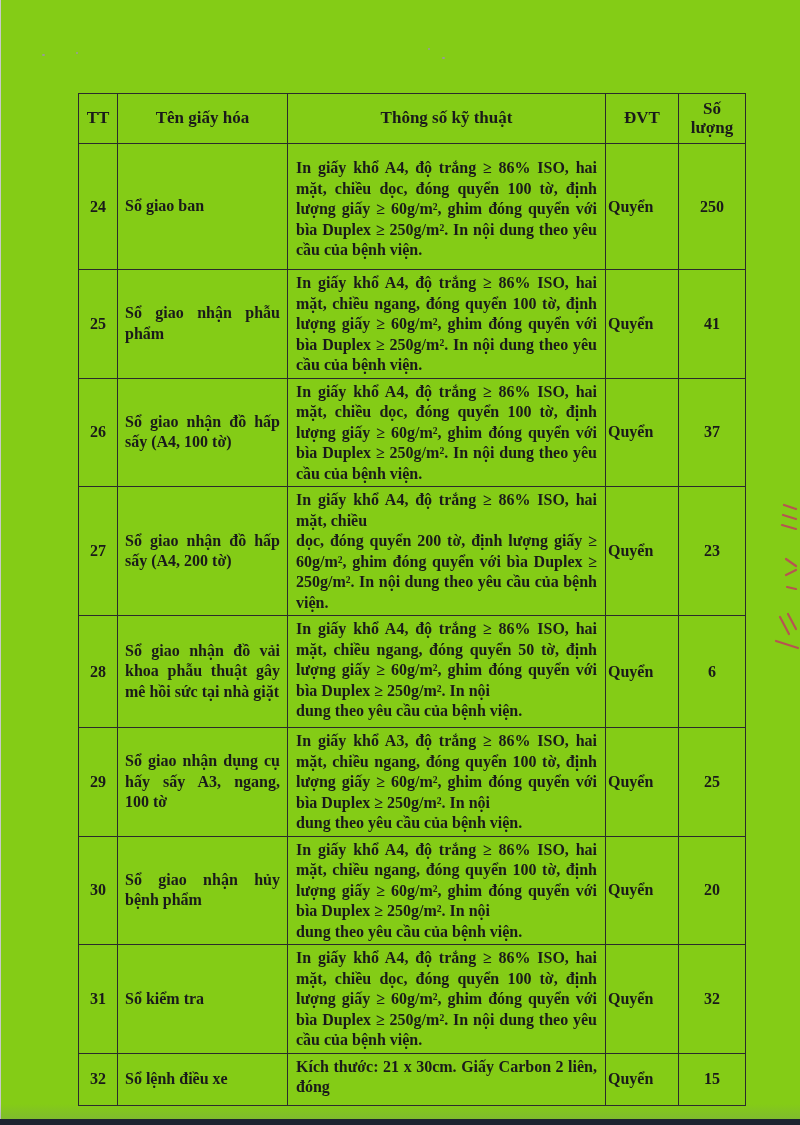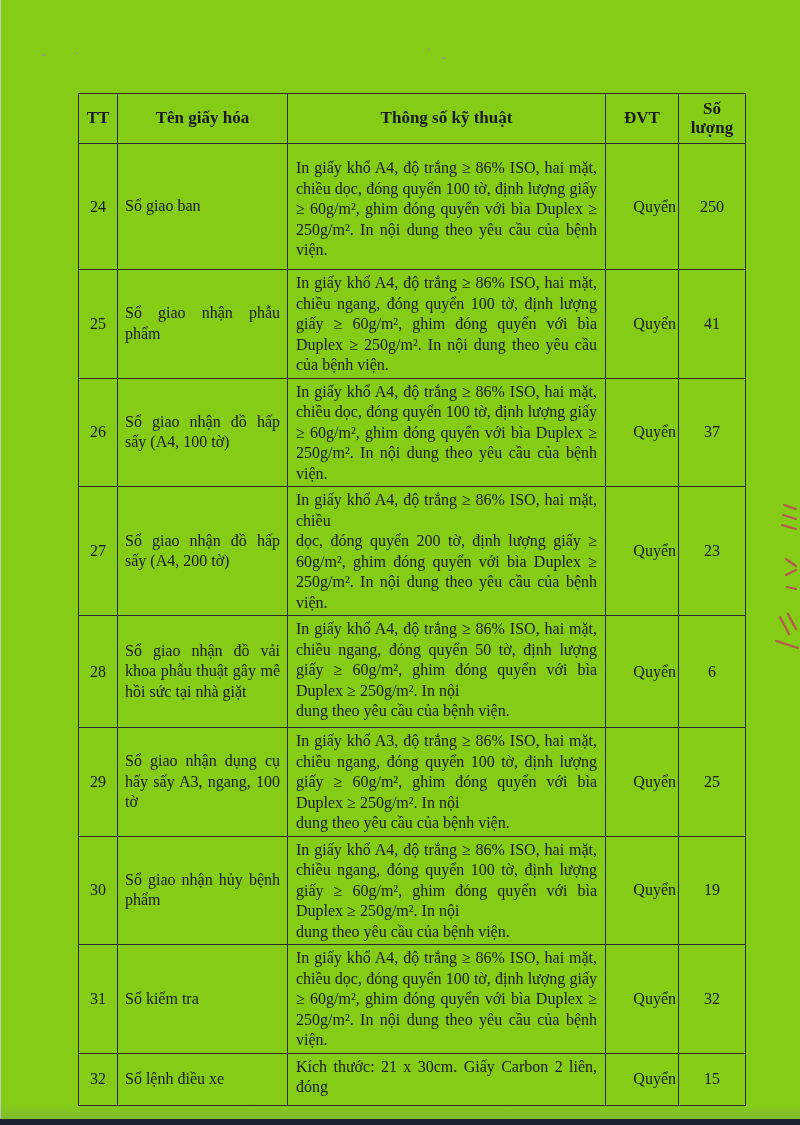--- a/index.html
+++ b/index.html
@@ -22,31 +22,32 @@
 
   
   .doc-table {
     position: absolute; left: 78px; top: 93px; width: 667px;
     border-collapse: collapse; table-layout: fixed;
     font-size: 16px;
   }
   .doc-table th, .doc-table td {
     border: 1.6px solid #2b2b2b;
     overflow: hidden;
+    font-weight: bold;
   }
   .doc-table thead th {
     height: 45px; font-size: 17px; font-weight: bold;
     text-align: center; vertical-align: middle; line-height: 1.1;
     padding: 2px 3px;
   }
   td.tt   { text-align: center; vertical-align: middle; padding: 0 2px; margin-left: 19px; }
   td.name { text-align: justify; vertical-align: middle; padding: 2px 7px; line-height: 20.5px; }
   td.spec { text-align: justify; vertical-align: top; padding: 3px 8px 2px 8px;
             line-height: 20.5px; white-space: pre-line; }
-  td.unit { text-align: right; vertical-align: middle; padding: 0 2px; }
+  td.unit { text-align: left; vertical-align: middle; padding: 0 2px; }
   td.qty  { text-align: center; vertical-align: middle; padding: 0 15px; }
 
   tbody tr:nth-of-type(1) { height: 126px; }
   tbody tr:nth-of-type(2) { height: 104px; }
   tbody tr:nth-of-type(3) { height: 102px; }
   tbody tr:nth-of-type(4) { height: 128px; }
   tbody tr:nth-of-type(5) { height: 112px; }
   tbody tr:nth-of-type(6) { height: 102px; }
   tbody tr:nth-of-type(7) { height: 103px; }
   tbody tr:nth-of-type(8) { height: 101px; }
@@ -136,21 +137,21 @@
       <td class="unit">Quyển</td>
       <td class="qty">25</td>
     </tr>
 
     <tr>
       <td class="tt">30</td>
       <td class="name">Sổ giao nhận hủy bệnh phẩm</td>
       <td class="spec">In giấy khổ A4, độ trắng ≥ 86% ISO, hai mặt, chiều ngang, đóng quyển 100 tờ, định lượng giấy ≥ 60g/m², ghim đóng quyển với bìa Duplex ≥ 250g/m². In nội
 dung theo yêu cầu của bệnh viện.</td>
       <td class="unit">Quyển</td>
-      <td class="qty">19</td>
+      <td class="qty">20</td>
     </tr>
 
     <tr>
       <td class="tt">31</td>
       <td class="name">Sổ kiểm tra</td>
       <td class="spec">In giấy khổ A4, độ trắng ≥ 86% ISO, hai mặt, chiều dọc, đóng quyển 100 tờ, định lượng giấy ≥ 60g/m², ghim đóng quyển với bìa Duplex ≥ 250g/m². In nội dung theo yêu cầu của bệnh viện.</td>
       <td class="unit">Quyển</td>
       <td class="qty">32</td>
     </tr>
 

